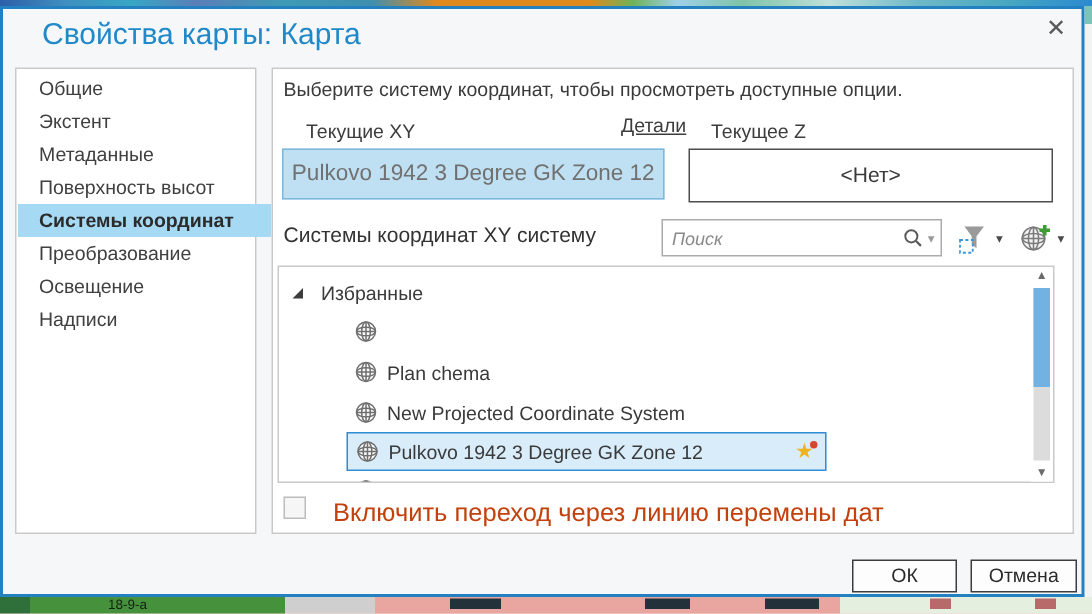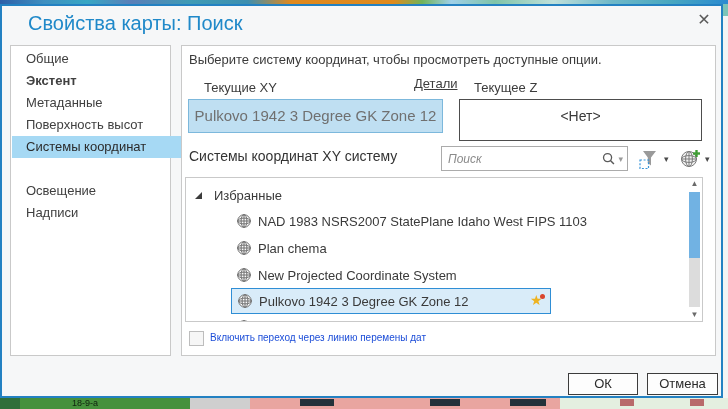--- a/index.html
+++ b/index.html
@@ -17,30 +17,30 @@
   .map-mark { position:absolute; top:1px; height:7px; background:#23323a; }
 
   
   .dialog { left:0; top:4px; width:723px; height:394px; border:2px solid #2381c2; background:#f6f7f8; }
   .title { left:28px; top:12px; font-size:20px; color:#2089c9; }
   .close-btn { left:693px; top:9px; width:22px; height:22px; font-size:16px; color:#5a5a5a; text-align:center; line-height:22px; cursor:default; }
 
   
   .sidebar { left:10px; top:45px; width:161px; height:311px; background:#ffffff; border:1px solid #c9c9c9; }
   .side-item { position:absolute; left:1px; width:169px; height:22px; line-height:22px; padding-left:14px; font-size:13px; color:#404040; }
-  .side-item.sel { background:#a6d9f4; font-weight:normal; color:#2b2b2b; }
+  .side-item.sel { background:#a6d9f4; font-weight:bold; color:#2b2b2b; }
 
   
   .panel { left:181px; top:45px; width:535px; height:311px; background:#ffffff; border:1px solid #c9c9c9; }
   .intro { left:189px; top:52px; font-size:13px; color:#3a3a3a; }
   .lbl { font-size:13px; color:#3c3c3c;margin-left:15px; }
   .details-link { text-decoration:underline; color:#3c3c3c; cursor:default; }
   .xy-box { left:188px; top:99px; width:255px; height:34px; background:#bfdff2; border:1px solid #7cb8dc;
     font-size:15px; color:#707070; text-align:center; line-height:32px; }
-  .z-box { left:459px; top:99px; width:243px; height:42px; background:#ffffff; border:1px solid #4d4d4d;
+  .z-box { left:459px; top:99px; width:243px; height:36px; background:#ffffff; border:1px solid #4d4d4d;
     font-size:14px; color:#3a3a3a; text-align:center; line-height:32px; }
   .avail-lbl { left:189px; top:148px; font-size:14px; color:#333333; }
 
   .search-box { left:441px; top:146px; width:187px; height:25px; background:#ffffff; border:1px solid #ababab;
     display:flex; align-items:center; }
   .search-input { flex:1; border:none; outline:none; font-size:12px; color:#555;
     padding:0 0 0 6px; min-width:0; background:transparent; font-family:"Liberation Sans", sans-serif; }
   .search-input::placeholder { color:#8a8a8a; font-style:italic; }
   .mini-arrow { font-size:9px; color:#9a9a9a; padding:0 4px 0 2px; }
   .tool-btn { top:146px; height:25px; display:flex; align-items:center; gap:2px; }
@@ -55,21 +55,21 @@
   .pin-dot { position:absolute; right:0px; top:0px; width:5px; height:5px; border-radius:50%; background:#d9452c; }
 
   
   .scroll { left:687px; top:178px; width:15px; height:143px; background:#ffffff; }
   .scroll .arr { position:absolute; left:0; width:15px; height:12px; font-size:8px; color:#6a6a6a; text-align:center; line-height:12px; }
   .scroll .track { position:absolute; left:2px; width:11px; top:14px; height:115px; background:#dcdcdc; }
   .scroll .thumb { position:absolute; left:2px; width:11px; top:14px; height:66px; background:#71b2e3; }
 
   
   .chk-box { left:189px; top:331px; width:15px; height:15px; background:#f6f6f6; border:1px solid #bdbdbd; }
-  .chk-lbl { left:210px; top:332px; font-size:10px; color:#1d4ed8; }
+  .chk-lbl { left:222px; top:332px; font-size:17px; color:#c2410c; }
 
   
   .btn { top:373px; height:22px; background:#fdfdfd; border:1px solid #3c3c3c; font-size:13px; color:#2b2b2b;
     text-align:center; line-height:20px; }
   .btn-ok { left:568px; width:70px; }
   .btn-cancel { left:647px; width:71px; }
 </style>
 </head>
 <body>
 
@@ -83,29 +83,30 @@
   <div class="map-seg" style="left:560px;width:168px;background:#e4efe0;"></div>
   <div class="map-label" style="left:72px;color:#10230f;">18-9-а</div>
   <div class="map-mark" style="left:300px;width:34px;"></div>
   <div class="map-mark" style="left:430px;width:30px;"></div>
   <div class="map-mark" style="left:510px;width:36px;"></div>
   <div class="map-mark" style="left:620px;width:14px;background:#b86a6a;"></div>
   <div class="map-mark" style="left:690px;width:14px;background:#b86a6a;"></div>
 </div>
 
 <div class="abs dialog"></div>
-<div class="abs title">Свойства карты: Поиск</div>
+<div class="abs title">Свойства карты: Карта</div>
 <div class="abs close-btn">✕</div>
 
 <div class="abs sidebar">
   <div class="side-item" style="top:2px;">Общие</div>
-  <div class="side-item" style="top:24px;font-weight:bold;">Экстент</div>
+  <div class="side-item" style="top:24px;">Экстент</div>
   <div class="side-item" style="top:68px;">Поверхность высот</div>
   <div class="side-item" style="top:46px;">Метаданные</div>
   <div class="side-item sel" style="top:90px;">Системы координат</div>
+  <div class="side-item" style="top:112px;">Преобразование</div>
   <div class="side-item" style="top:134px;">Освещение</div>
   <div class="side-item" style="top:156px;">Надписи</div>
 </div>
 
 <div class="abs panel"></div>
 <div class="abs intro">Выберите систему координат, чтобы просмотреть доступные опции.</div>
 
 <div class="abs lbl" style="left:189px;top:80px;">Текущие XY</div>
 <div class="abs lbl details-link" style="left:399px;top:76px;">Детали</div>
 <div class="abs lbl" style="left:459px;top:80px;">Текущее Z</div>
@@ -170,21 +171,20 @@
       <svg width="16" height="16" viewBox="0 0 16 16">
           <g stroke="#6f6f6f" fill="none">
             <circle cx="8" cy="8" r="6.3" fill="#fbfbfb"></circle>
             <ellipse cx="8" cy="8" rx="2.9" ry="6.3"></ellipse>
             <ellipse cx="8" cy="8" rx="6.3" ry="2.9"></ellipse>
             <line x1="1.7" y1="8" x2="14.3" y2="8"></line>
             <line x1="8" y1="1.7" x2="8" y2="14.3"></line>
           </g>
         </svg>
     </span>
-    <span>NAD 1983 NSRS2007 StatePlane Idaho West FIPS 1103</span>
   </div>
 
   <div class="tree-row" style="left:50px;top:57px;">
     <span style="display:flex;">
       <svg width="16" height="16" viewBox="0 0 16 16">
           <g stroke="#6f6f6f" fill="none">
             <circle cx="8" cy="8" r="6.3" fill="#fbfbfb"></circle>
             <ellipse cx="8" cy="8" rx="2.9" ry="6.3"></ellipse>
             <ellipse cx="8" cy="8" rx="6.3" ry="2.9"></ellipse>
             <line x1="1.7" y1="8" x2="14.3" y2="8"></line>

